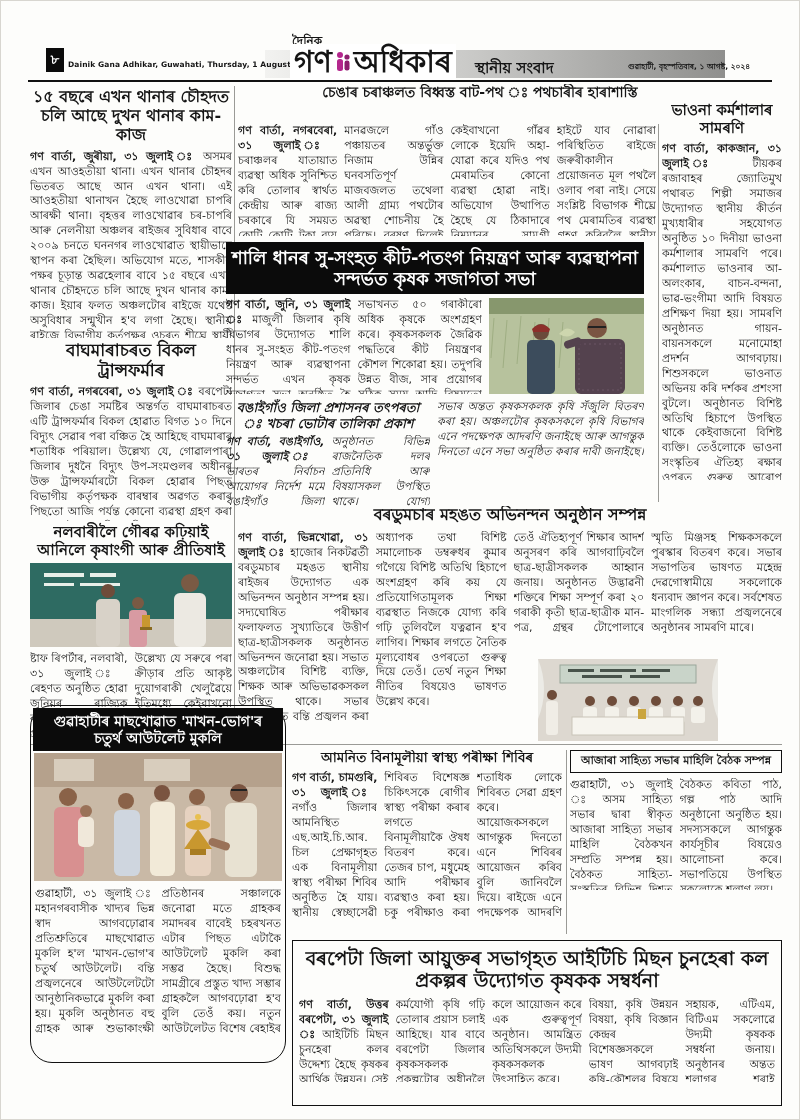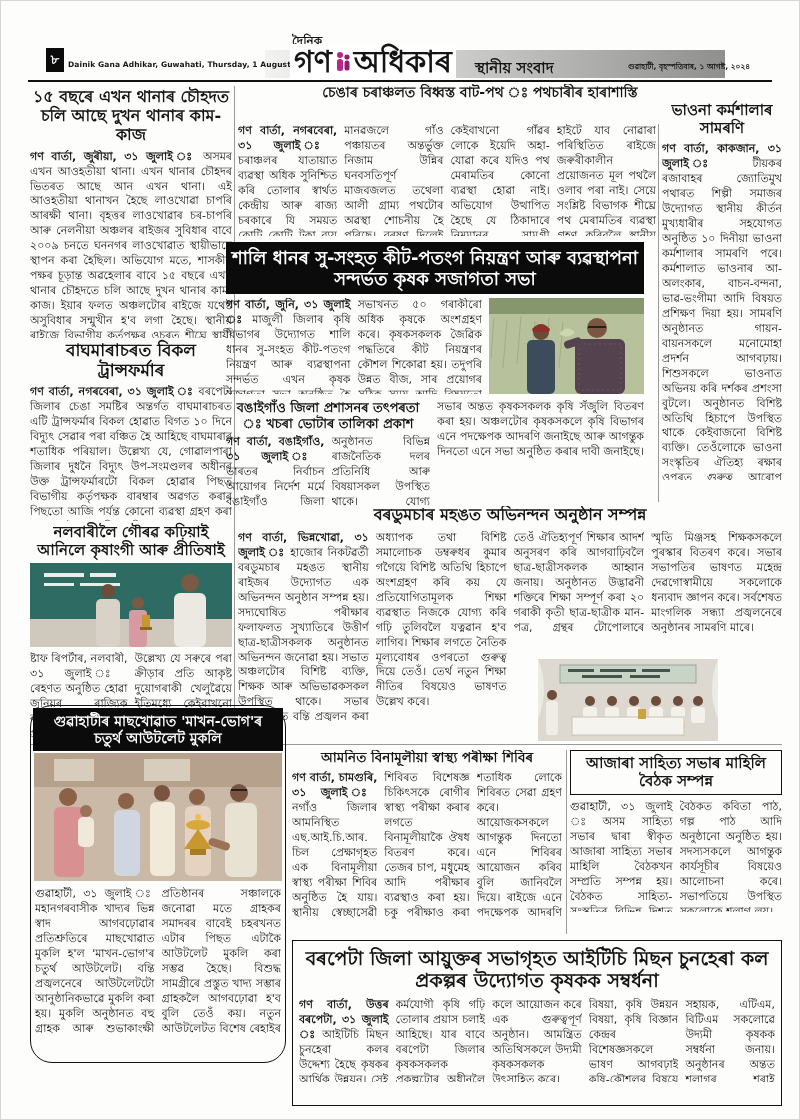--- a/index.html
+++ b/index.html
@@ -114,21 +114,21 @@
             <circle cx="108" cy="30" r="10" fill="#7a5542"></circle>
             <line x1="99" y1="29" x2="117" y2="29" stroke="#222" stroke-width="2"></line>
             <rect x="86" y="41" width="50" height="55" rx="6" fill="#54424e"></rect>
             <rect x="90" y="46" width="42" height="46" fill="none" stroke="#6a5564" stroke-width="1" stroke-dasharray="2 3"></rect>
             <rect x="74" y="44" width="18" height="8" rx="4" transform="rotate(-18 74 44)" fill="#54424e"></rect>
           </g>
           <path d="M70 36 q8 -10 16 -2 q-6 8 -16 2" fill="#cdd6ae"></path>
         </svg>
       </div>
     </div>
-    <div style="display:flex;gap:7px;margin-top:6px;">
+    <div style="display:flex;gap:7px;margin-top:6px;font-style:italic;">
       <div style="width:204px;">
         <h3 class="hl" style="font-size:13px;">বঙাইগাঁও জিলা প্ৰশাসনৰ তৎপৰতা ঃ খচৰা ভোটাৰ তালিকা প্ৰকাশ</h3>
         <div class="cols" style="margin-top:4px;">
           <p class="bt" style="height:72px;"><b class="dl">গণ বাৰ্তা, বঙাইগাঁও, ৩১ জুলাই ঃ</b> <span>ভাৰতৰ নিৰ্বাচন আয়োগৰ নিৰ্দেশ মৰ্মে বঙাইগাঁও জিলা প্ৰশাসনে জিলাখনৰ খচৰা ভোটাৰ তালিকা প্ৰকাশ কৰিছে। তালিকাত নাম অন্তৰ্ভুক্তিকৰণ, সংশোধন আদিৰ বাবে আবেদন গ্ৰহণৰ ব্যৱস্থা কৰা হৈছে।</span></p>
           <p class="bt" style="height:72px;">অনুষ্ঠানত বিভিন্ন ৰাজনৈতিক দলৰ প্ৰতিনিধি আৰু বিষয়াসকল উপস্থিত থাকে। যোগ্য নাগৰিকক নিজৰ নাম পৰীক্ষা কৰি চাবলৈ জিলা নিৰ্বাচনী বিষয়াগৰাকীয়ে আহ্বান জনাইছে।</p>
         </div>
       </div>
       <div class="cols" style="width:207px;">
         <p class="bt" style="height:114px;">সভাৰ অন্তত কৃষকসকলক কৃষি সঁজুলি বিতৰণ কৰা হয়। অঞ্চলটোৰ কৃষকসকলে কৃষি বিভাগৰ এনে পদক্ষেপক আদৰণি জনাইছে আৰু আগন্তুক দিনতো এনে সভা অনুষ্ঠিত কৰাৰ দাবী জনাইছে।</p>
       </div>
@@ -272,21 +272,21 @@
   <section class="art" style="left:292px;top:750px;width:270px;">
     <h2 class="hl nowrap" style="font-size:13.5px;">আমনিত বিনামূলীয়া স্বাস্থ্য পৰীক্ষা শিবিৰ</h2>
     <div class="cols" style="margin-top:5px;">
       <p class="bt" style="height:148px;"><b class="dl">গণ বাৰ্তা, চামগুৰি, ৩১ জুলাই ঃ</b> <span>নগাঁও জিলাৰ আমনিস্থিত এছ.আই.চি.আৰ. চিল প্ৰেক্ষাগৃহত এক বিনামূলীয়া স্বাস্থ্য পৰীক্ষা শিবিৰ অনুষ্ঠিত হৈ যায়। স্থানীয় স্বেচ্ছাসেৱী সংগঠনৰ সহযোগত শিবিৰখন অনুষ্ঠিত হয়।</span></p>
       <p class="bt" style="height:148px;">শিবিৰত বিশেষজ্ঞ চিকিৎসকে ৰোগীৰ স্বাস্থ্য পৰীক্ষা কৰাৰ লগতে বিনামূলীয়াকৈ ঔষধ বিতৰণ কৰে। তেজৰ চাপ, মধুমেহ আদি পৰীক্ষাৰ ব্যৱস্থাও কৰা হয়। চকু পৰীক্ষাও কৰা হয়।</p>
       <p class="bt" style="height:148px;">শতাধিক লোকে শিবিৰত সেৱা গ্ৰহণ কৰে। আয়োজকসকলে আগন্তুক দিনতো এনে শিবিৰৰ আয়োজন কৰিব বুলি জানিবলৈ দিয়ে। ৰাইজে এনে পদক্ষেপক আদৰণি জনাইছে।</p>
     </div>
   </section>
 
   <section class="art" style="left:570px;top:750px;width:212px;">
-    <h2 class="hl boxed" style="font-size:15px;padding:4px 2px;">আজাৰা সাহিত্য সভাৰ মাহিলি বৈঠক সম্পন্ন</h2>
+    <h2 class="hl boxed" style="font-size:11px;padding:4px 2px;">আজাৰা সাহিত্য সভাৰ মাহিলি বৈঠক সম্পন্ন</h2>
     <div class="cols" style="margin-top:5px;">
       <p class="bt" style="height:112px;">গুৱাহাটী, ৩১ জুলাই ঃ অসম সাহিত্য সভাৰ দ্বাৰা স্বীকৃত আজাৰা সাহিত্য সভাৰ মাহিলি বৈঠকখন সম্প্ৰতি সম্পন্ন হয়। বৈঠকত সাহিত্য-সংস্কৃতিৰ বিভিন্ন দিশত আলোচনা কৰা হয়।</p>
       <p class="bt" style="height:112px;">বৈঠকত কবিতা পাঠ, গল্প পাঠ আদি অনুষ্ঠানো অনুষ্ঠিত হয়। সদস্যসকলে আগন্তুক কাৰ্যসূচীৰ বিষয়েও আলোচনা কৰে। সভাপতিয়ে উপস্থিত সকলোকে শলাগ লয়।</p>
     </div>
   </section>
 
   <section class="art boxed" style="left:292px;top:940px;width:488px;height:164px;">
     <h1 class="hl" style="font-size:19px;margin:6px 8px 0;">বৰপেটা জিলা আয়ুক্তৰ সভাগৃহত আইটিচি মিছন চুনহেৰা কল প্ৰকল্পৰ উদ্যোগত কৃষকক সম্বৰ্ধনা</h1>
     <div class="cols" style="margin:6px 6px 0;">
       <p class="bt" style="height:84px;"><b class="dl">গণ বাৰ্তা, উত্তৰ বৰপেটা, ৩১ জুলাই ঃ</b> <span>আইটিচি মিছন চুনহেৰা কলৰ উদ্দেশ্য হৈছে কৃষকৰ আৰ্থিক উন্নয়ন। সেই লক্ষ্যৰে প্ৰকল্পটোৱে কাম কৰি আহিছে।</span></p>

